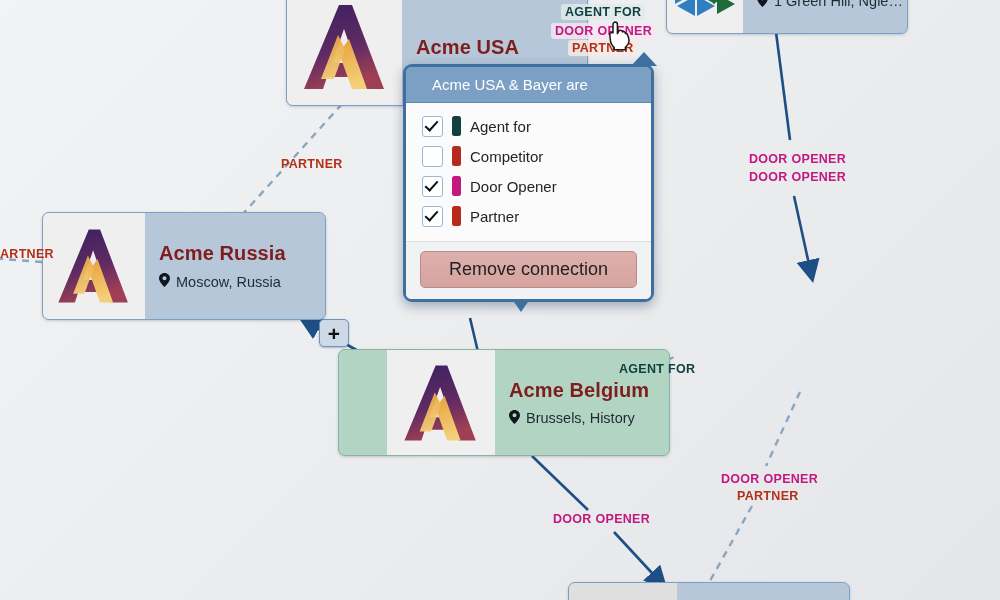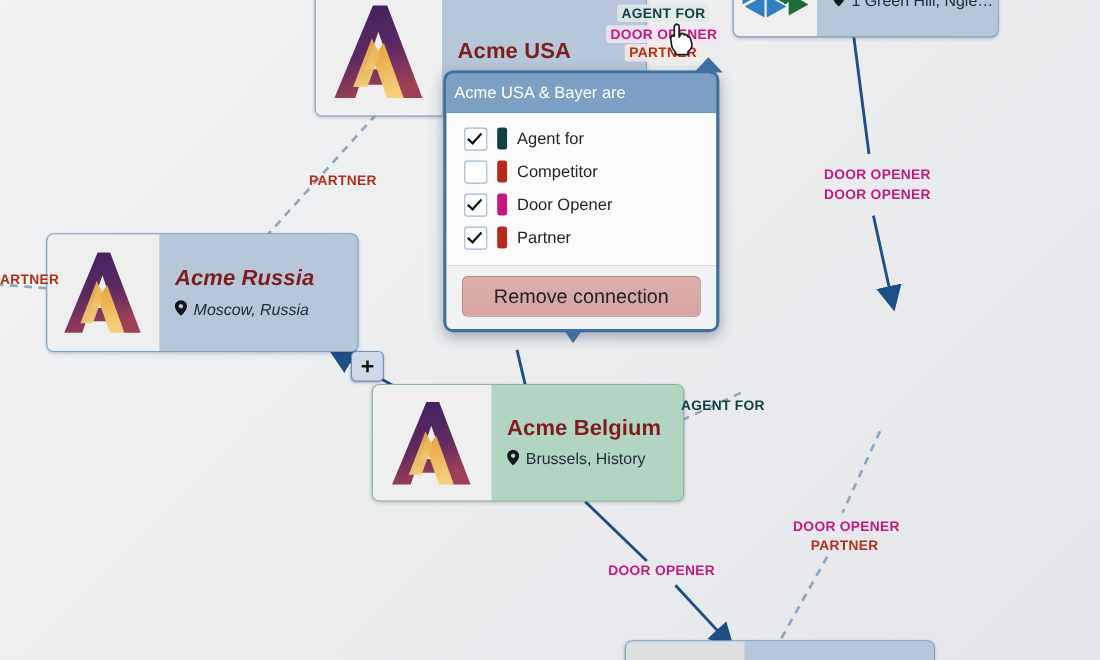--- a/index.html
+++ b/index.html
@@ -21,37 +21,37 @@
   }
   .card .logo{
     width:115px;background:#efefef;display:flex;align-items:center;justify-content:center;
     flex:0 0 115px;
   }
   .card .info{
     flex:1;display:flex;flex-direction:column;justify-content:center;
     padding:0 14px;background:#b5c7d9;
   }
   .card.green .info{background:#b2d5c3;}
-  .card.green{background:#b2d5c3;border-color:#8ab4a0;}
+  .card.green{background:#b2d5c3;border-color:#8ab4a0;padding-left:48px;}
   .card .cname{
     font-size:20px;font-weight:bold;color:#7f1d1d;letter-spacing:.1px;
     white-space:nowrap;
   }
   .card .cloc{
     font-size:14.5px;color:#1f2a33;margin-top:8px;white-space:nowrap;
     display:flex;align-items:center;gap:6px;
   }
   .pin{flex:0 0 auto;display:inline-block;}
 
   
   #node-acme-usa{left:286px;top:-12px;width:300px;height:116px;}
   #node-acme-usa .info{justify-content:center;}
   #node-bayer{left:666px;top:-40px;width:240px;height:72px;}
   #node-bayer .logo{flex:0 0 76px;width:76px;}
-  #node-acme-russia{left:42px;top:212px;width:282px;height:106px;font-style:italic;}
+  #node-acme-russia{left:42px;top:212px;width:282px;height:106px;}
   #node-acme-russia .logo{flex:0 0 102px;width:102px;}
   #node-acme-belgium{left:338px;top:349px;width:282px;height:105px;}
   #node-acme-belgium .logo{flex:0 0 108px;width:108px;}
   #node-altenwerth{left:676px;top:284px;width:286px;height:105px;}
   #node-altenwerth .logo{flex:0 0 108px;width:108px;}
   #node-bottom{left:568px;top:582px;width:280px;height:60px;}
   #node-bottom .logo{flex:0 0 108px;width:108px;background:#dfdfdf;}
   #node-bottom .info{background:#b5c7d9;}
 
   
@@ -75,21 +75,21 @@
 
   
   #conn-popup{
     position:absolute;left:403px;top:64px;width:245px;
     border:3px solid #3f6f9f;border-radius:9px;background:#f3f4f6;
     box-shadow:0 4px 12px rgba(20,40,70,.35);
     z-index:40;
   }
   #conn-popup .pop-head{
     background:#7ba0c4;color:#ffffff;font-size:15px;
-    padding:9px 7px;border-radius:5px 5px 0 0;
+    padding:9px 26px;border-radius:5px 5px 0 0;
     border-bottom:1px solid #5d86ad;
   }
   #conn-popup .pop-body{background:#fbfbfc;padding:8px 0 10px 0;}
   .opt-row{display:flex;align-items:center;gap:9px;padding:4.5px 16px;}
   .cbox{
     width:19px;height:19px;flex:0 0 19px;border:1.5px solid #9cb8d4;border-radius:3px;
     background:#fff;position:relative;
   }
   .cbox.on::after{
     content:"";position:absolute;left:5px;top:1px;width:5px;height:11px;

